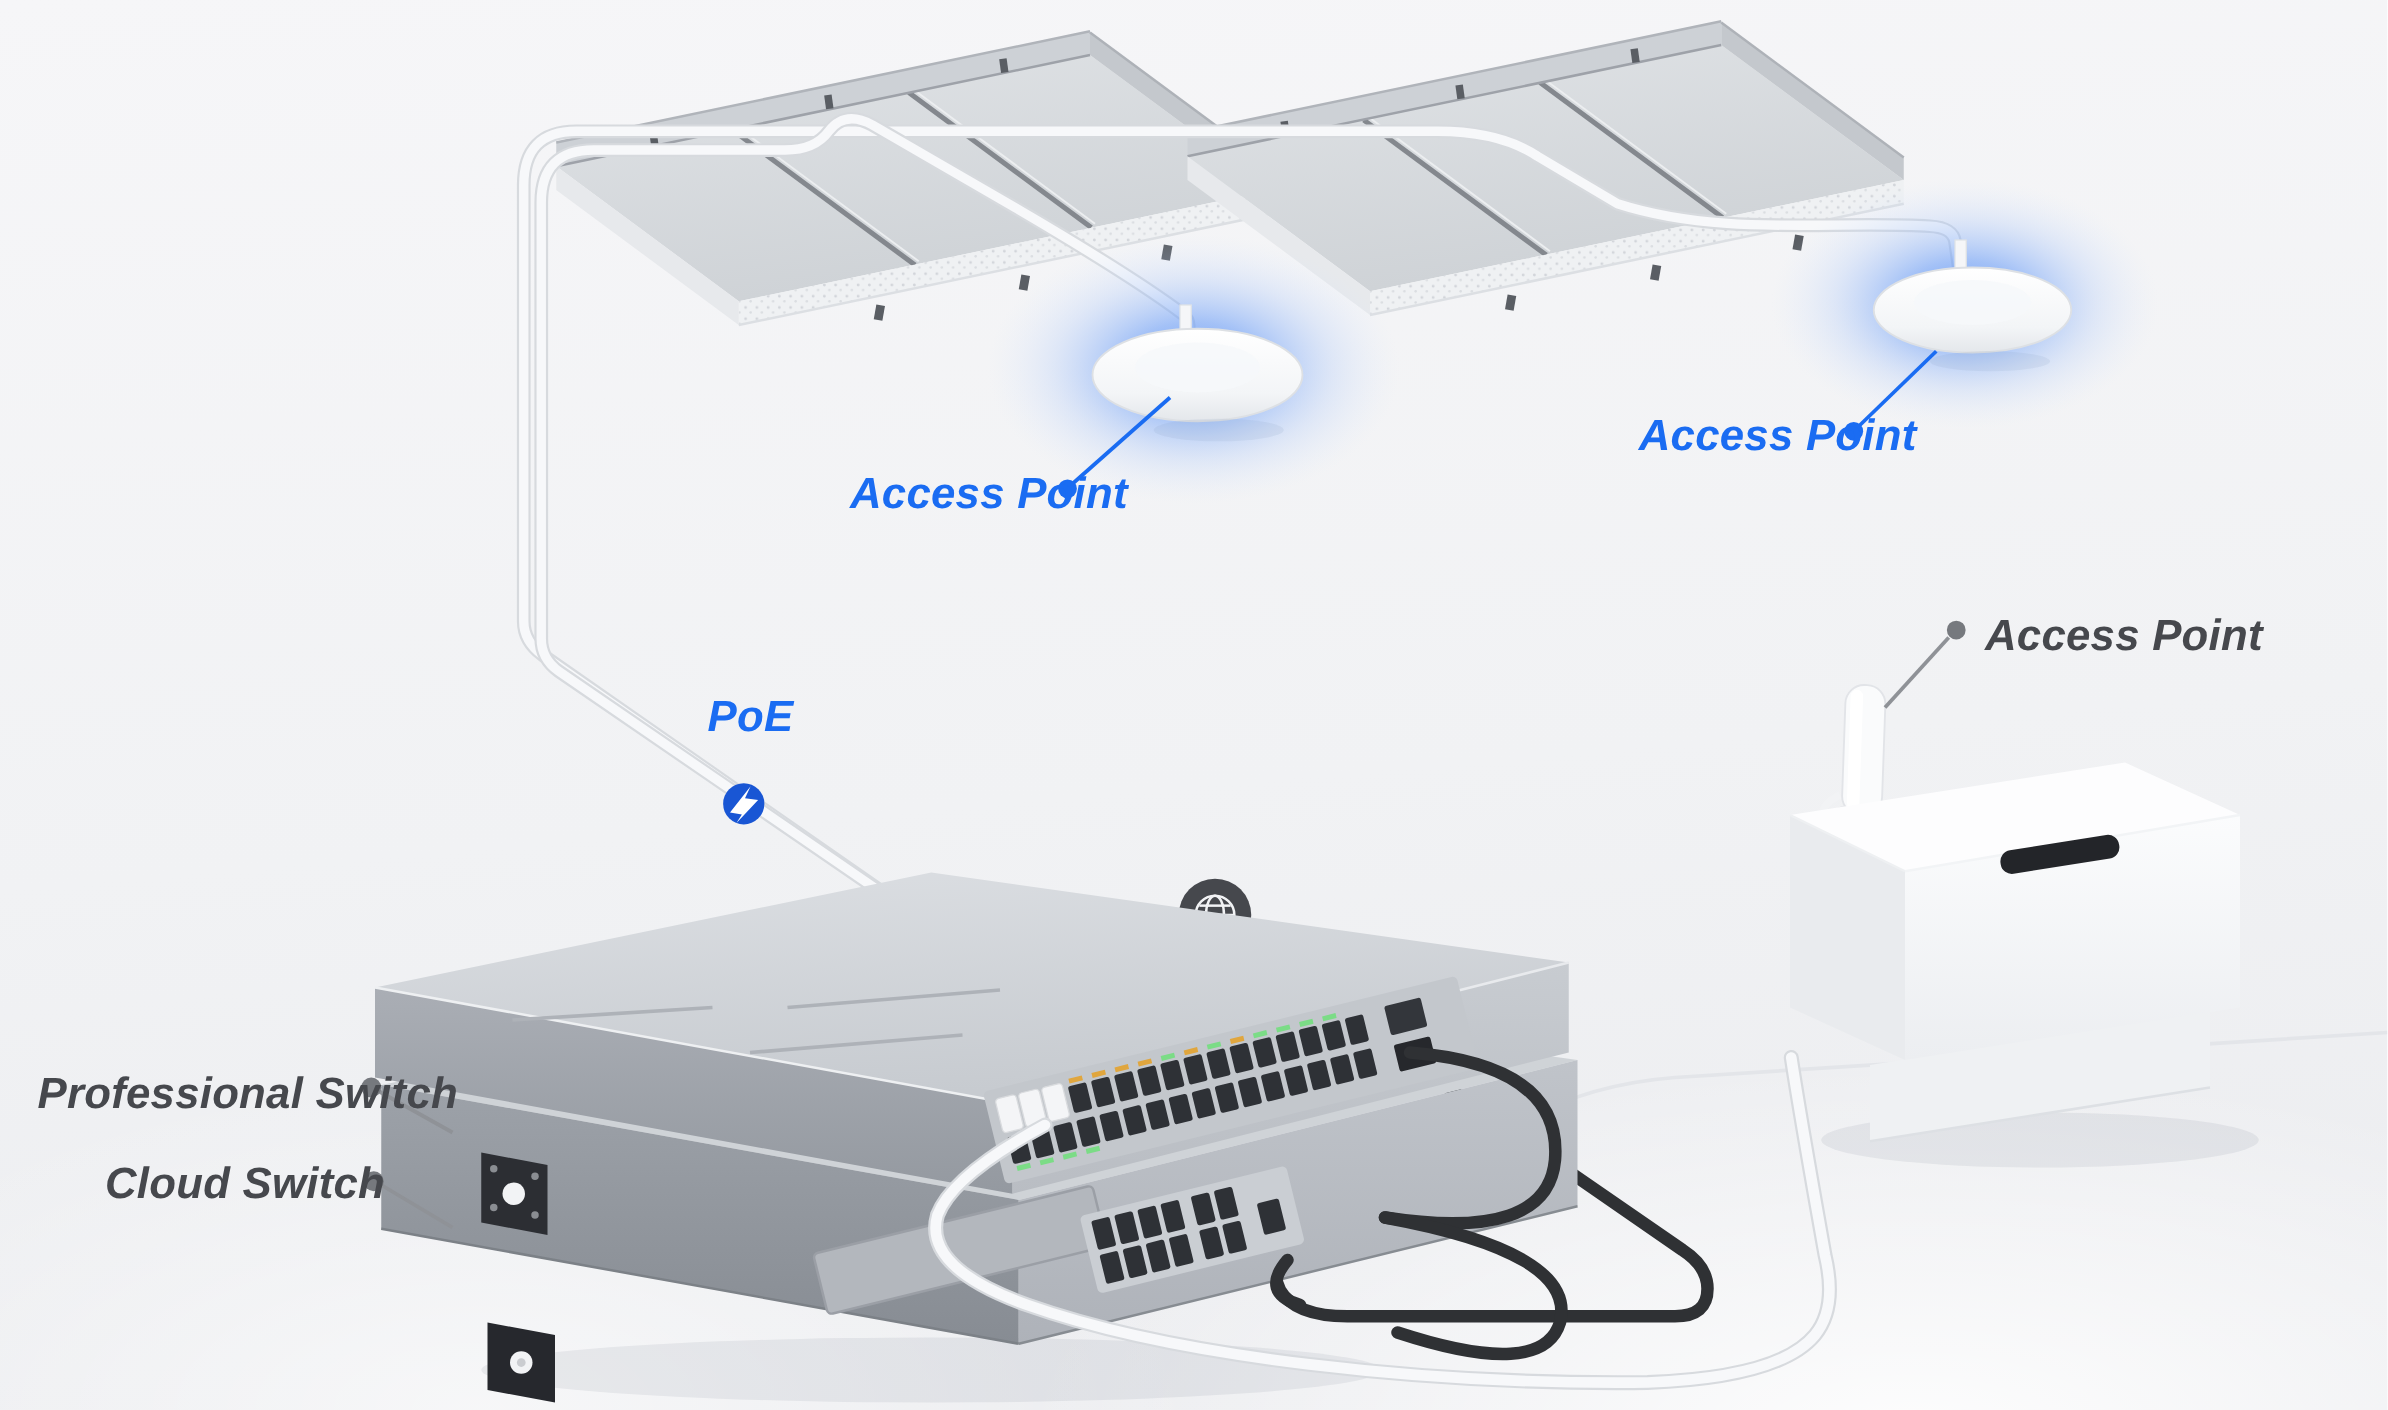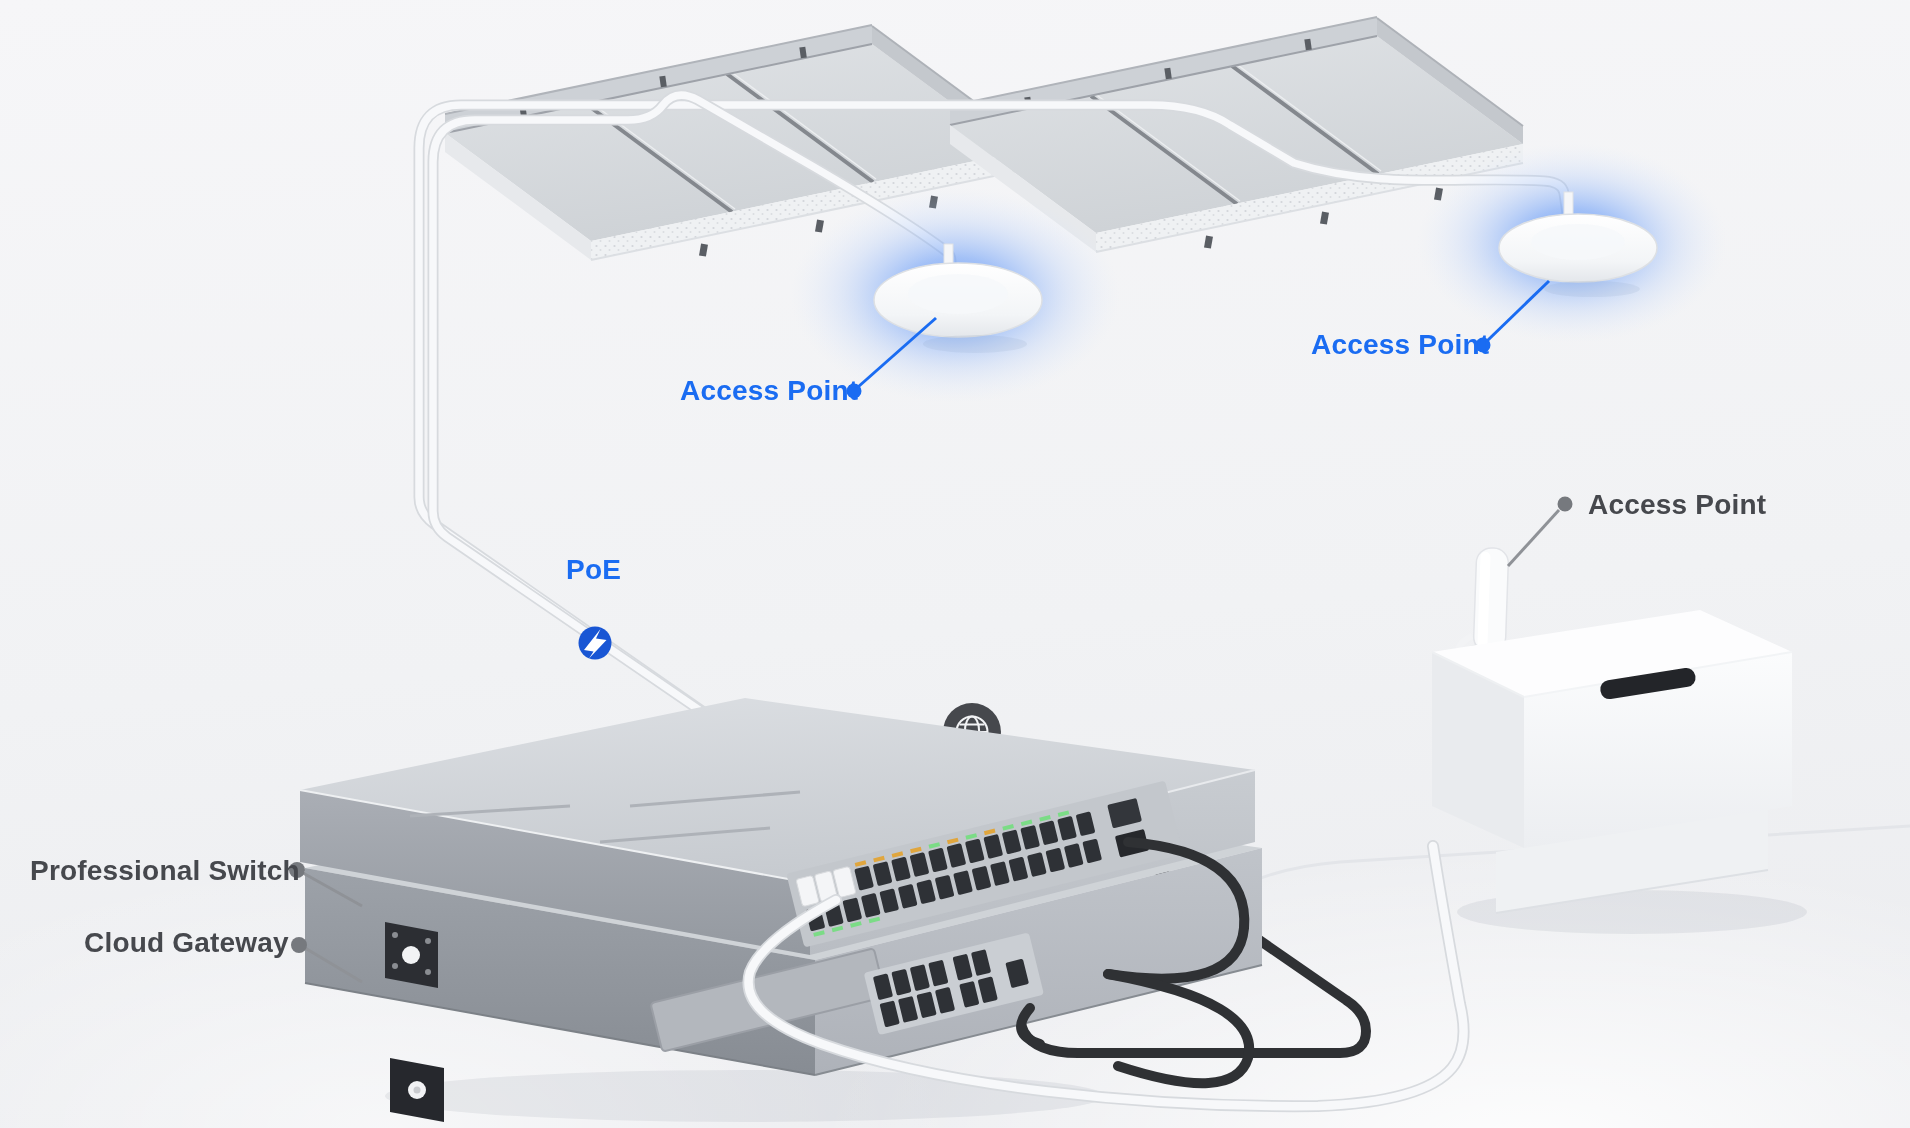--- a/index.html
+++ b/index.html
@@ -11,21 +11,21 @@
   html,body{width:1910px;height:1128px;overflow:hidden;}
   body{font-family:"Liberation Sans", sans-serif;}
   .stage{
     position:relative;width:1910px;height:1128px;
     background:
       radial-gradient(1200px 500px at 80% 102%, rgba(255,255,255,.9), rgba(255,255,255,0) 60%),
       radial-gradient(900px 420px at 20% 100%, rgba(255,255,255,.55), rgba(255,255,255,0) 65%),
       linear-gradient(175deg,#f6f6f8 0%, #f1f2f4 55%, #ebecef 100%);
   }
   svg.scene{position:absolute;left:0;top:0;}
-  .lbl{position:absolute;font-weight:700;font-size:28px;letter-spacing:.2px;white-space:nowrap;}
+  .lbl{position:absolute;font-weight:700;font-size:35px;letter-spacing:.2px;white-space:nowrap;font-style:italic;}
   .lbl.blue{color:var(--label-blue);}
   .lbl.gray{color:var(--label-gray);font-weight:700;}
   .lbl.right-align{text-align:center;}
   
   .leader-blue{stroke:var(--label-blue);stroke-width:3;fill:none;}
   .dot-blue{fill:var(--label-blue);}
   .leader-gray{stroke:var(--leader-gray);stroke-width:3;fill:none;}
   .dot-gray{fill:var(--dot-gray);}
   .cable-w-core{stroke:var(--cable-white);fill:none;stroke-linecap:round;stroke-linejoin:round;}
   .cable-w-edge{stroke:#d7dade;fill:none;stroke-linecap:round;stroke-linejoin:round;}
@@ -358,16 +358,16 @@
 <div class="lbl gray" style="left:1588px;top:489px;">
   <span>Access Point</span>
 </div>
 <div class="lbl blue" style="left:566px;top:554px;">
   <span>PoE</span>
 </div>
 <div class="lbl gray right-align" style="left:30px;top:855px;width:248px;">
   <span>Professional Switch</span>
 </div>
 <div class="lbl gray right-align" style="left:84px;top:927px;width:196px;">
-  <span>Cloud Gateway</span>
+  <span>Cloud Switch</span>
 </div>
 
 </div>
 
 </body></html>

